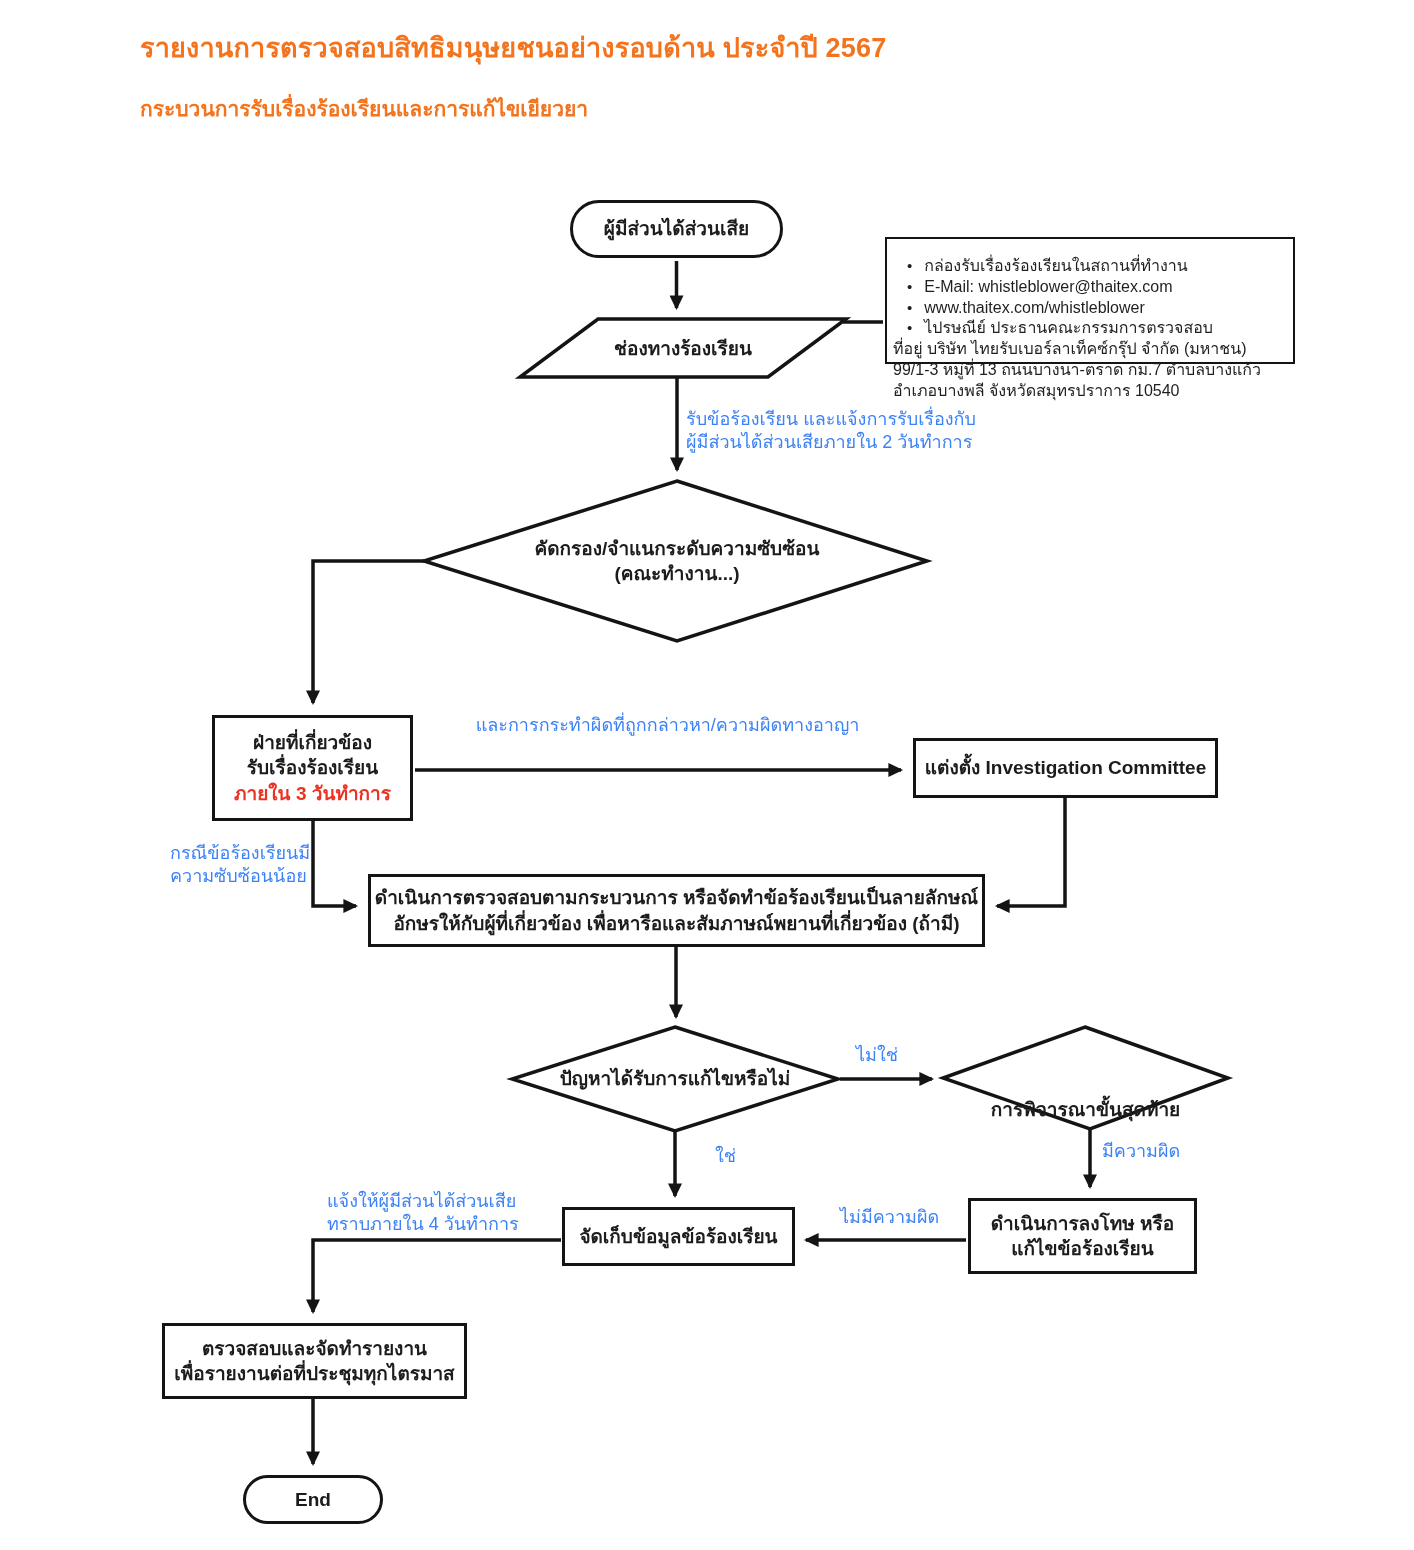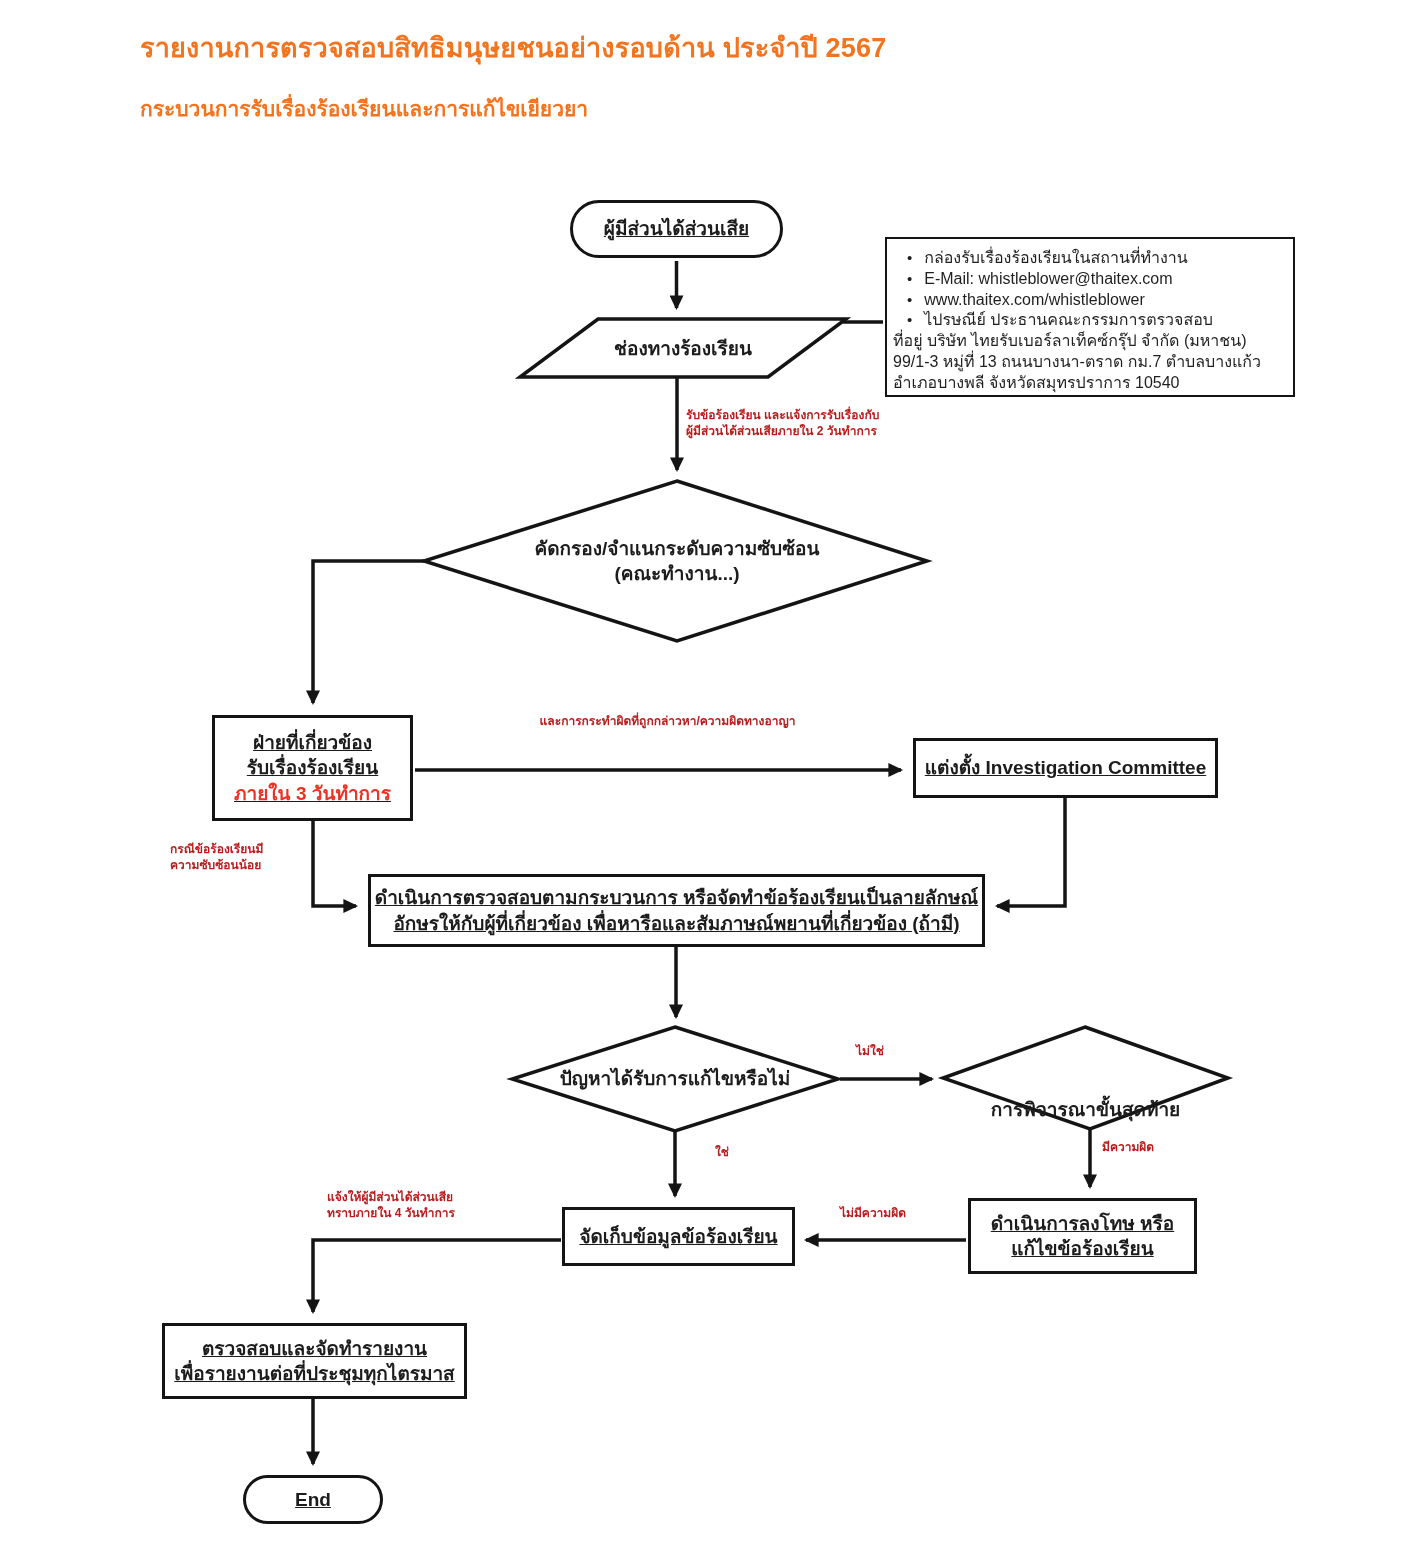--- a/index.html
+++ b/index.html
@@ -24,45 +24,44 @@
   svg.wires { position: absolute; left: 0; top: 0; }
   .node {
     position: absolute;
     background: #ffffff;
     border: 3px solid #141414;
     display: flex; flex-direction: column;
     align-items: center; justify-content: center;
     text-align: center;
     font-size: 19px; font-weight: bold; color: #1c1c1c;
     line-height: 1.32;
-    text-decoration: underline;
   }
   .stadium { border-radius: 32px; }
   .shape-label {
     position: absolute;
     display: flex; flex-direction: column;
     align-items: center; justify-content: center;
     text-align: center;
     font-size: 19px; font-weight: bold; color: #1c1c1c;
     line-height: 1.32;
     pointer-events: none;
   }
   .edge-label {
     position: absolute;
-    font-size: 12px; font-weight: bold;
-    color: #b91c1c; line-height: 1.3;
+    font-size: 18px; font-weight: normal;
+    color: #3b82f6; line-height: 1.3;
   }
   .edge-label.center { text-align: center; }
   .red-line { color: #EA3323; }
   .info-box {
     position: absolute;
-    left: 885px; top: 237px; width: 410px; height: 160px;
+    left: 885px; top: 237px; width: 410px; height: 127px;
     border: 2px solid #141414; background: #ffffff;
     font-size: 16px; color: #1f1f1f; line-height: 1.3;
-    padding: 9px 10px 6px 6px;
+    padding: 17px 10px 6px 6px;
   }
   .bullet-row { display: flex; }
   .bullet-row::before { content: "•"; margin: 0 12px 0 14px; font-size: 15px; }
   .link { }
 </style>
 </head>
 <body>
 
 <div class="canvas">
 

